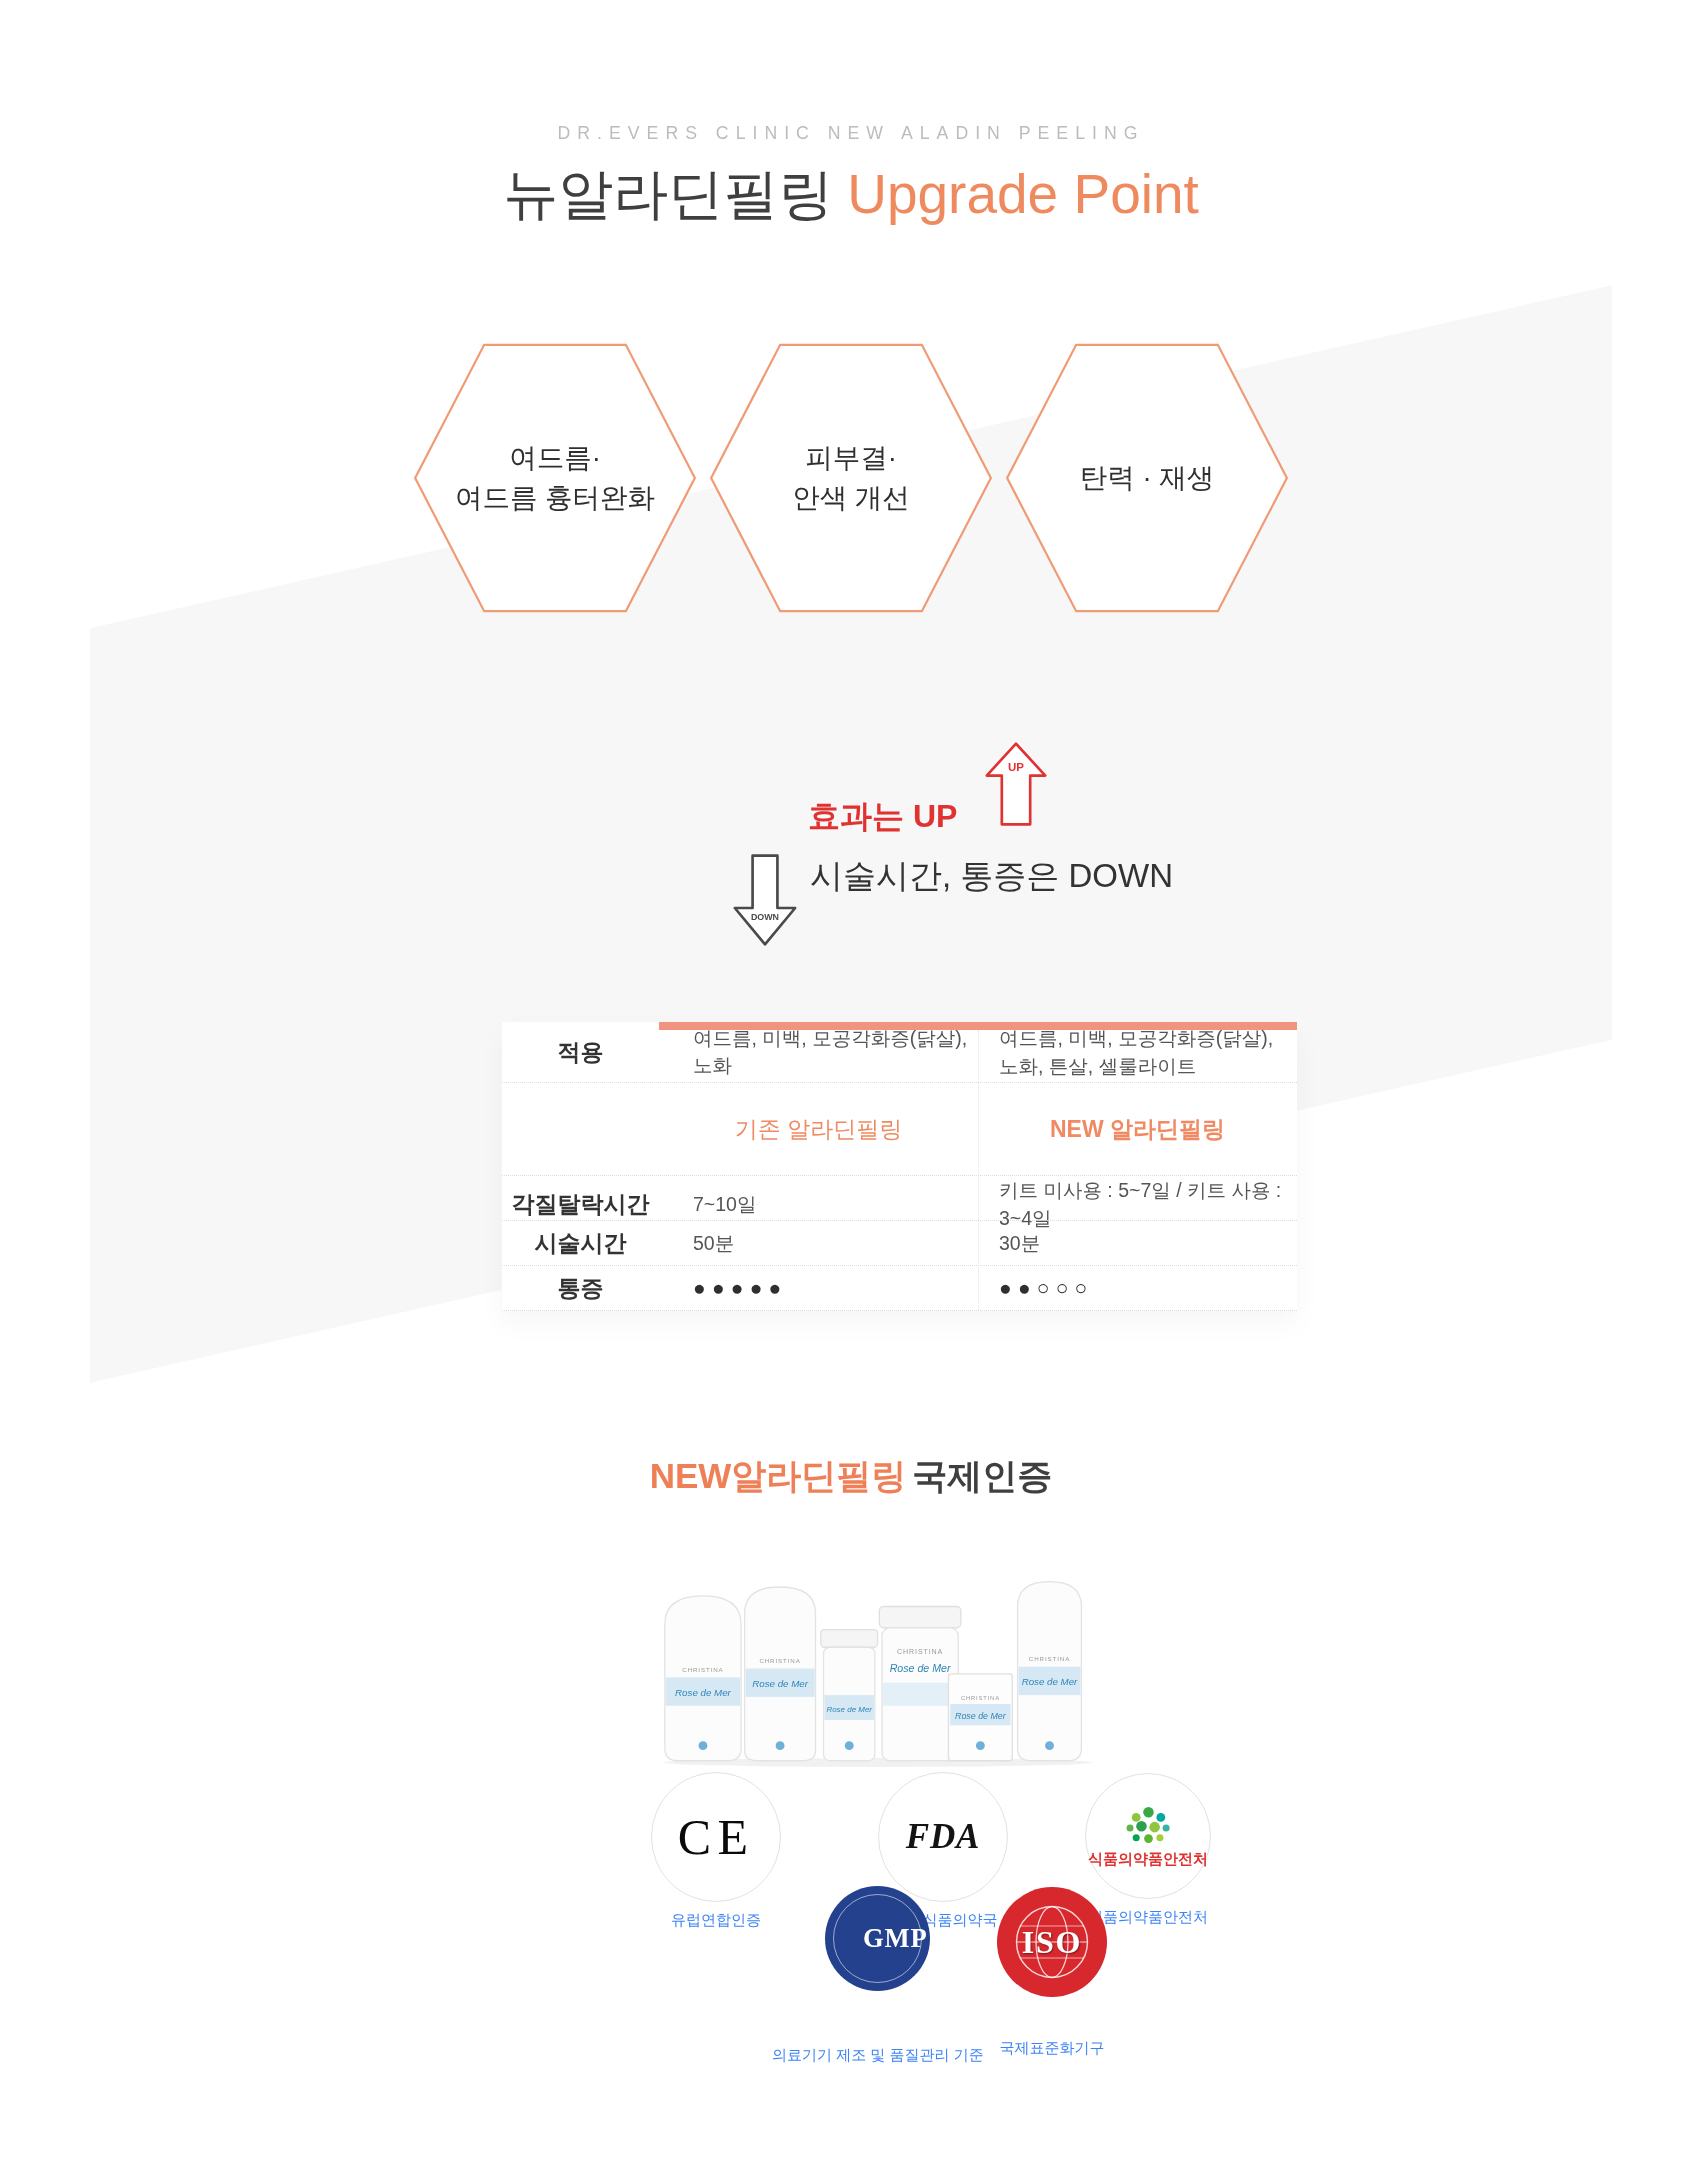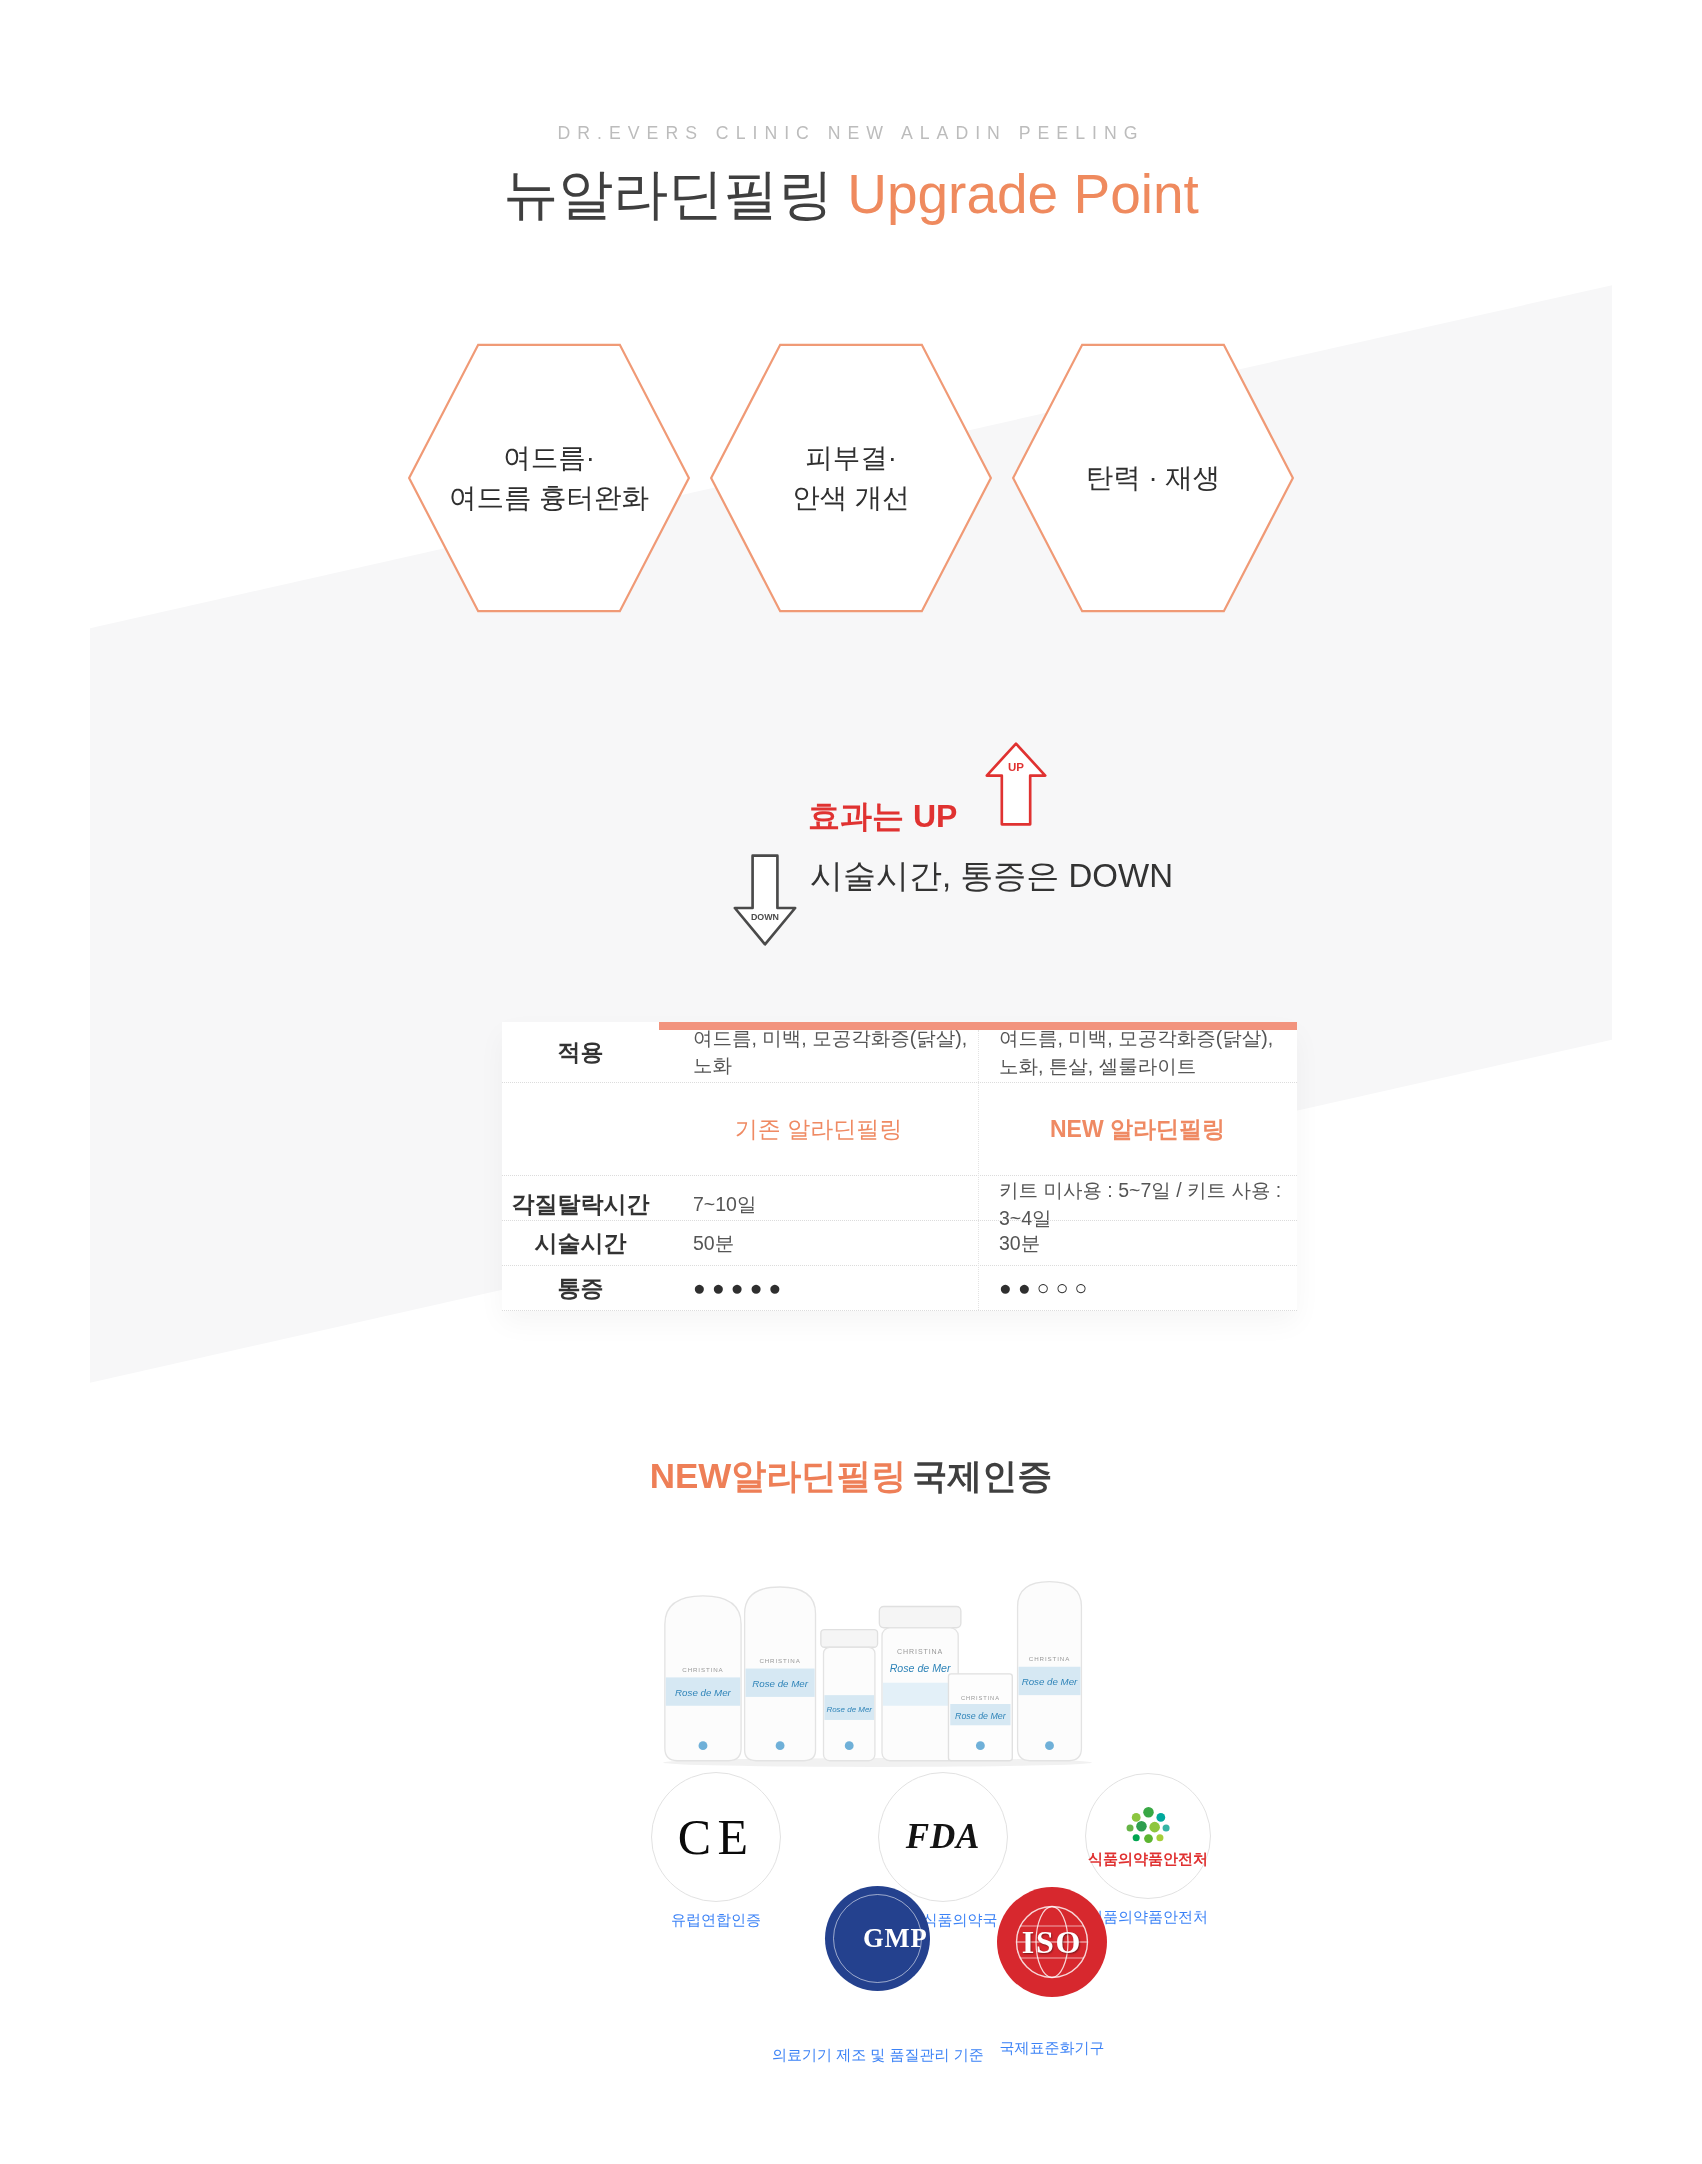--- a/index.html
+++ b/index.html
@@ -13,21 +13,21 @@
   .layer{position:absolute;left:0;right:0;z-index:1;}
 
   
   .hero{top:123px;text-align:center;}
   .eyebrow{font-size:17.7px;letter-spacing:7px;color:#bcbcbc;font-weight:400;}
   .title{margin:21px 0 0 0;font-size:55px;font-weight:500;line-height:59px;}
   .t-main{color:#3f3f3f;}
   .t-accent{color:#ef8a5e;margin-left:14px;}
 
   
-  .hex-row{top:343px;display:flex;justify-content:center;gap:18px;}
+  .hex-row{top:343px;display:flex;justify-content:center;gap:12px;}
   .hex{position:relative;width:284px;height:270px;display:flex;align-items:center;justify-content:center;}
   .hex svg{position:absolute;inset:0;}
   .hex-text{position:relative;z-index:1;font-size:27.5px;font-weight:500;color:#2f2f2f;
     text-align:center;line-height:1.45;white-space:pre-line;}
 
   
   .updown{top:0;height:0;}
   .up-text{position:absolute;left:718px;top:795px;font-size:32px;font-weight:700;color:#e03231;}
   .up-arrow{position:absolute;left:894px;top:741px;}
   .down-arrow{position:absolute;left:642px;top:853px;}

